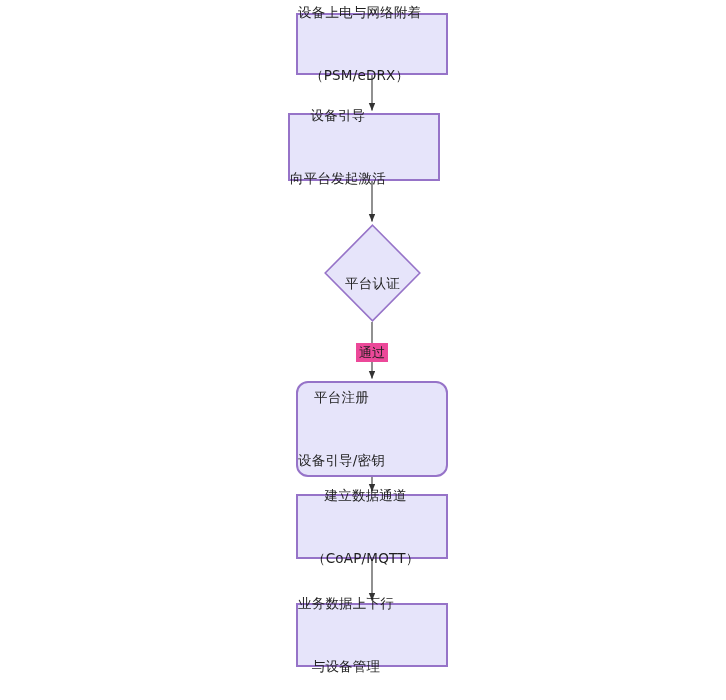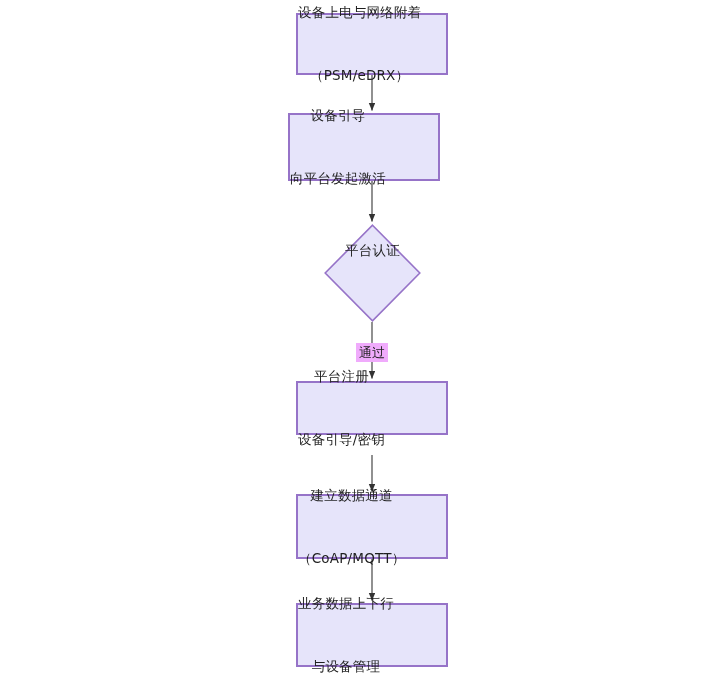--- a/index.html
+++ b/index.html
@@ -51,31 +51,32 @@
   .decision-shape {
     position: absolute;
     left: 0;
     top: 0;
     width: 100%;
     height: 100%;
   }
   .decision-text {
     position: absolute;
     left: 0;
-    top: 16px;
+    top: 10px;
     width: 100%;
     height: 100%;
     display: flex;
+    align-items: center;
     justify-content: center;
   }
 
   
   .edge-label {
     position: absolute;
-    background: #f0abfc;
+    background: #ec4899;
     color: #1f1f1f;
     font-size: 13px;
     line-height: 17px;
     padding: 1px 3px;
     white-space: nowrap;
     transform: translateX(-50%);
   }
 </style>
 </head>
 <body>
@@ -112,28 +113,28 @@
 
 <div class="decision-wrap" style="left:324px; top:224px; width:97px; height:98px;">
   <svg class="decision-shape" viewBox="0 0 97 98" preserveAspectRatio="none" xmlns="http://www.w3.org/2000/svg">
     <polygon points="48.5,1.2 95.8,49 48.5,96.8 1.2,49" fill="#e6e4fa" stroke="#9673c8" stroke-width="1.6"></polygon>
   </svg>
   <div class="decision-text">
     <div class="node-label">平台认证</div>
   </div>
 </div>
 
-<div class="proc-box" style="left:296px; top:381px; width:152px; height:54px;">
+<div class="proc-box" style="left:296px; top:381px; width:152px; height:96px;border-radius:12px;">
   <div class="node-label">
     <div>平台注册</div>
     <div>设备引导/密钥</div>
   </div>
 </div>
 
-<div class="proc-box" style="left:296px; top:494px; width:152px; height:65px;">
+<div class="proc-box" style="left:296px; top:494px; width:152px; height:65px;padding-left:14px;">
   <div class="node-label">
     <div>建立数据通道</div>
     <div>（CoAP/MQTT）</div>
   </div>
 </div>
 
 <div class="proc-box" style="left:296px; top:603px; width:152px; height:64px;">
   <div class="node-label">
     <div>业务数据上下行</div>
     <div>与设备管理</div>

